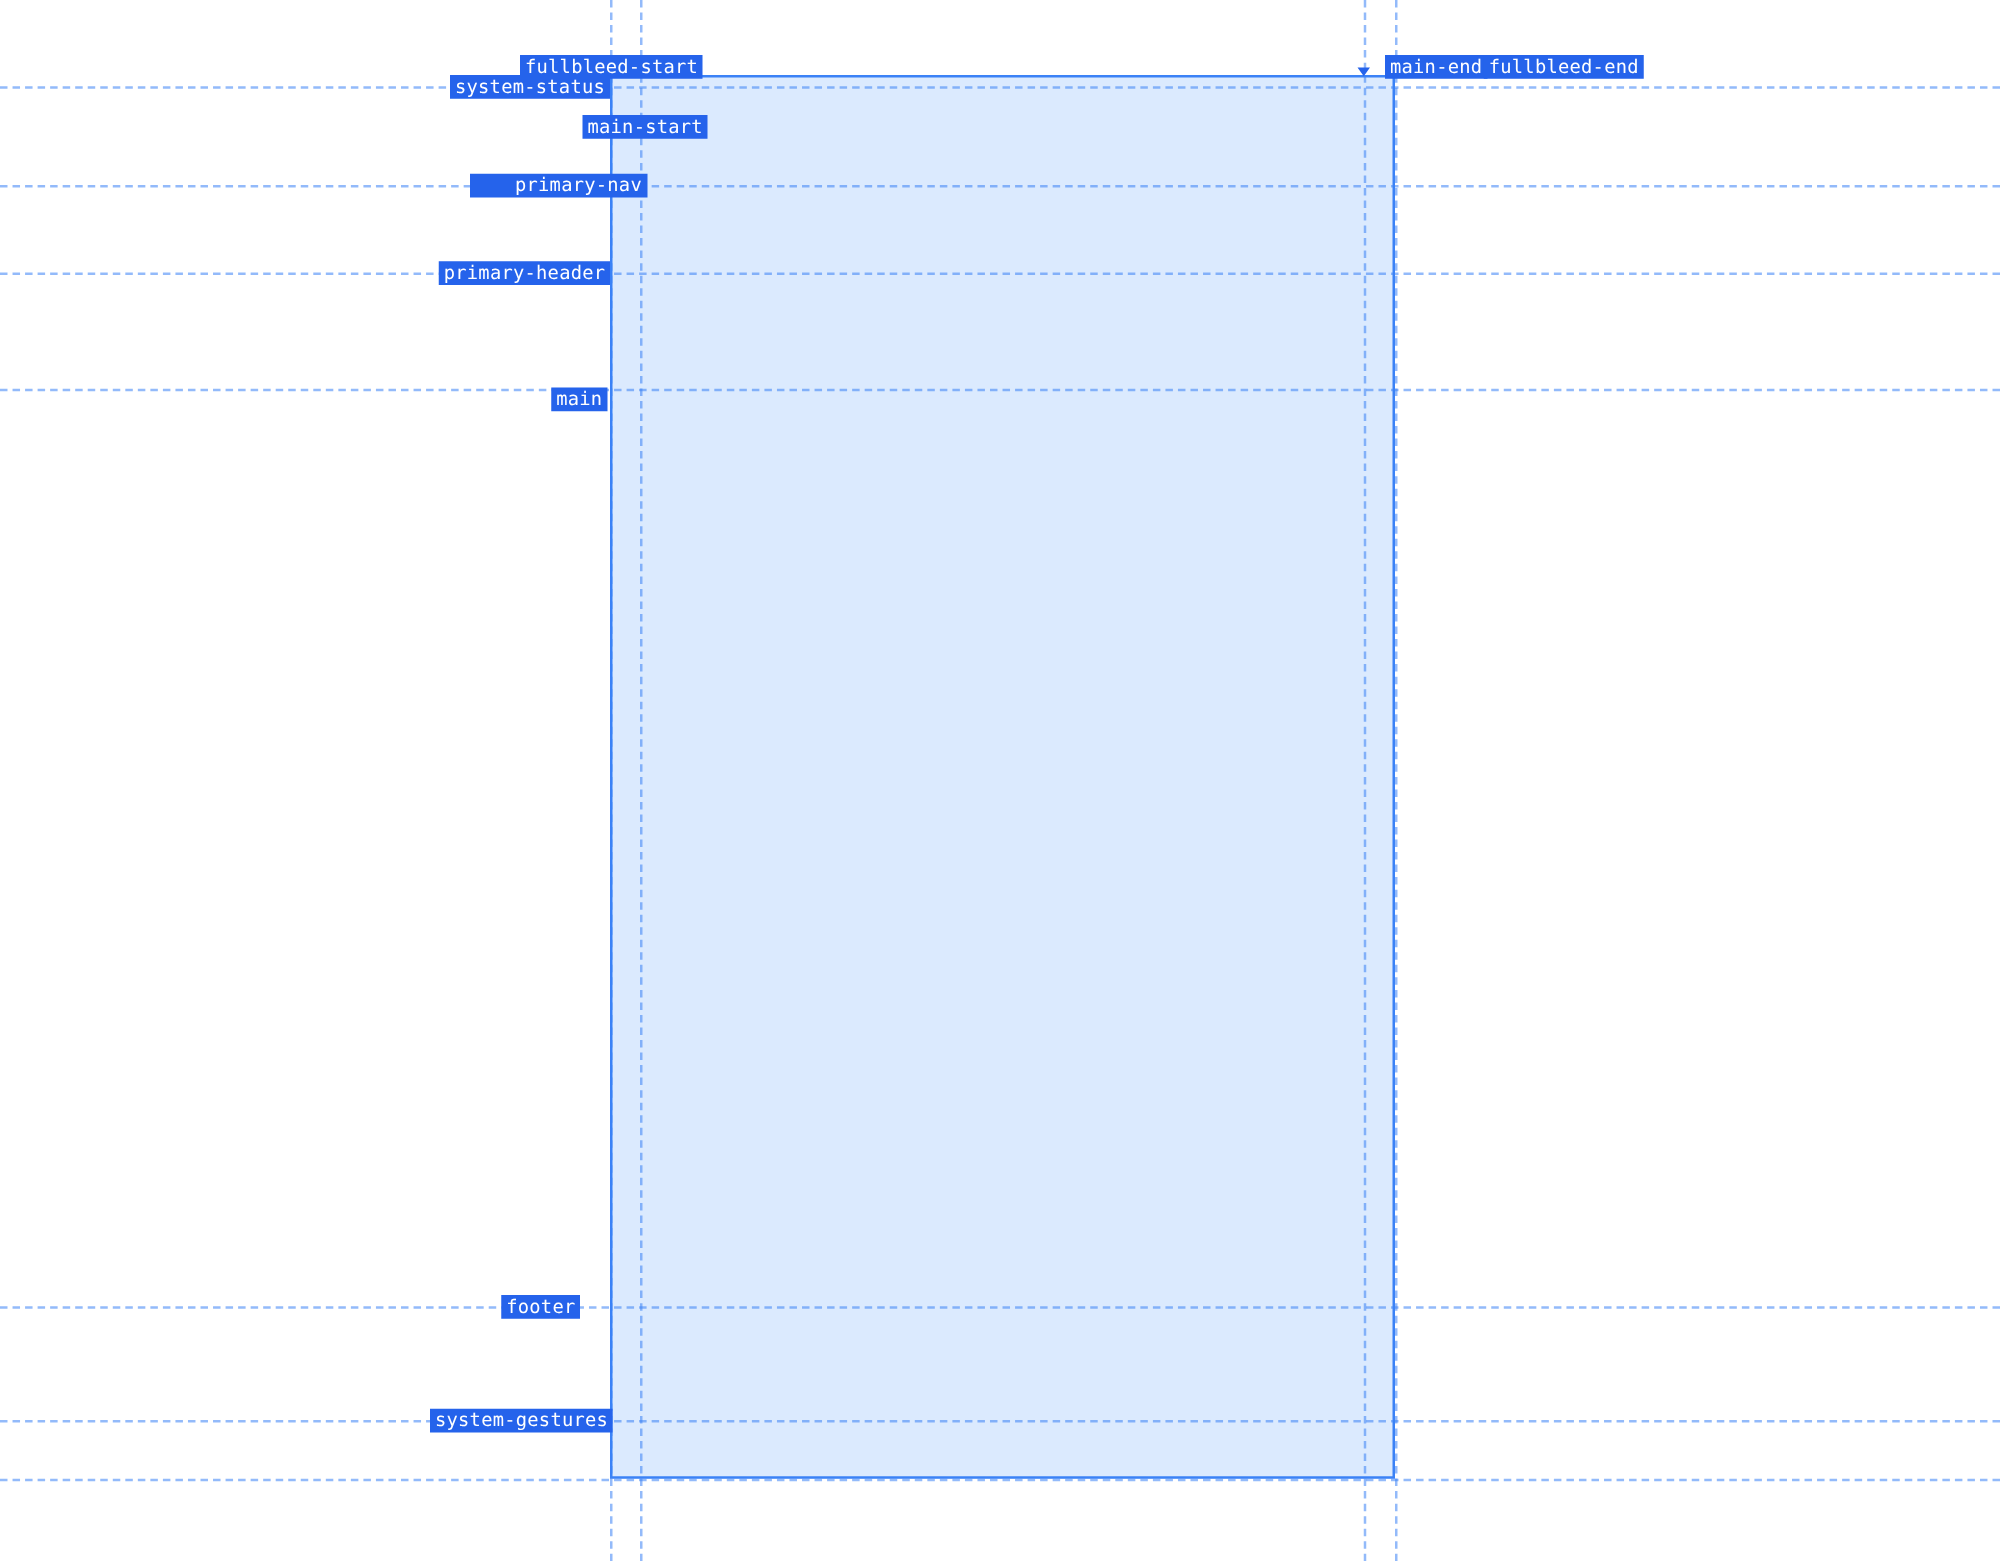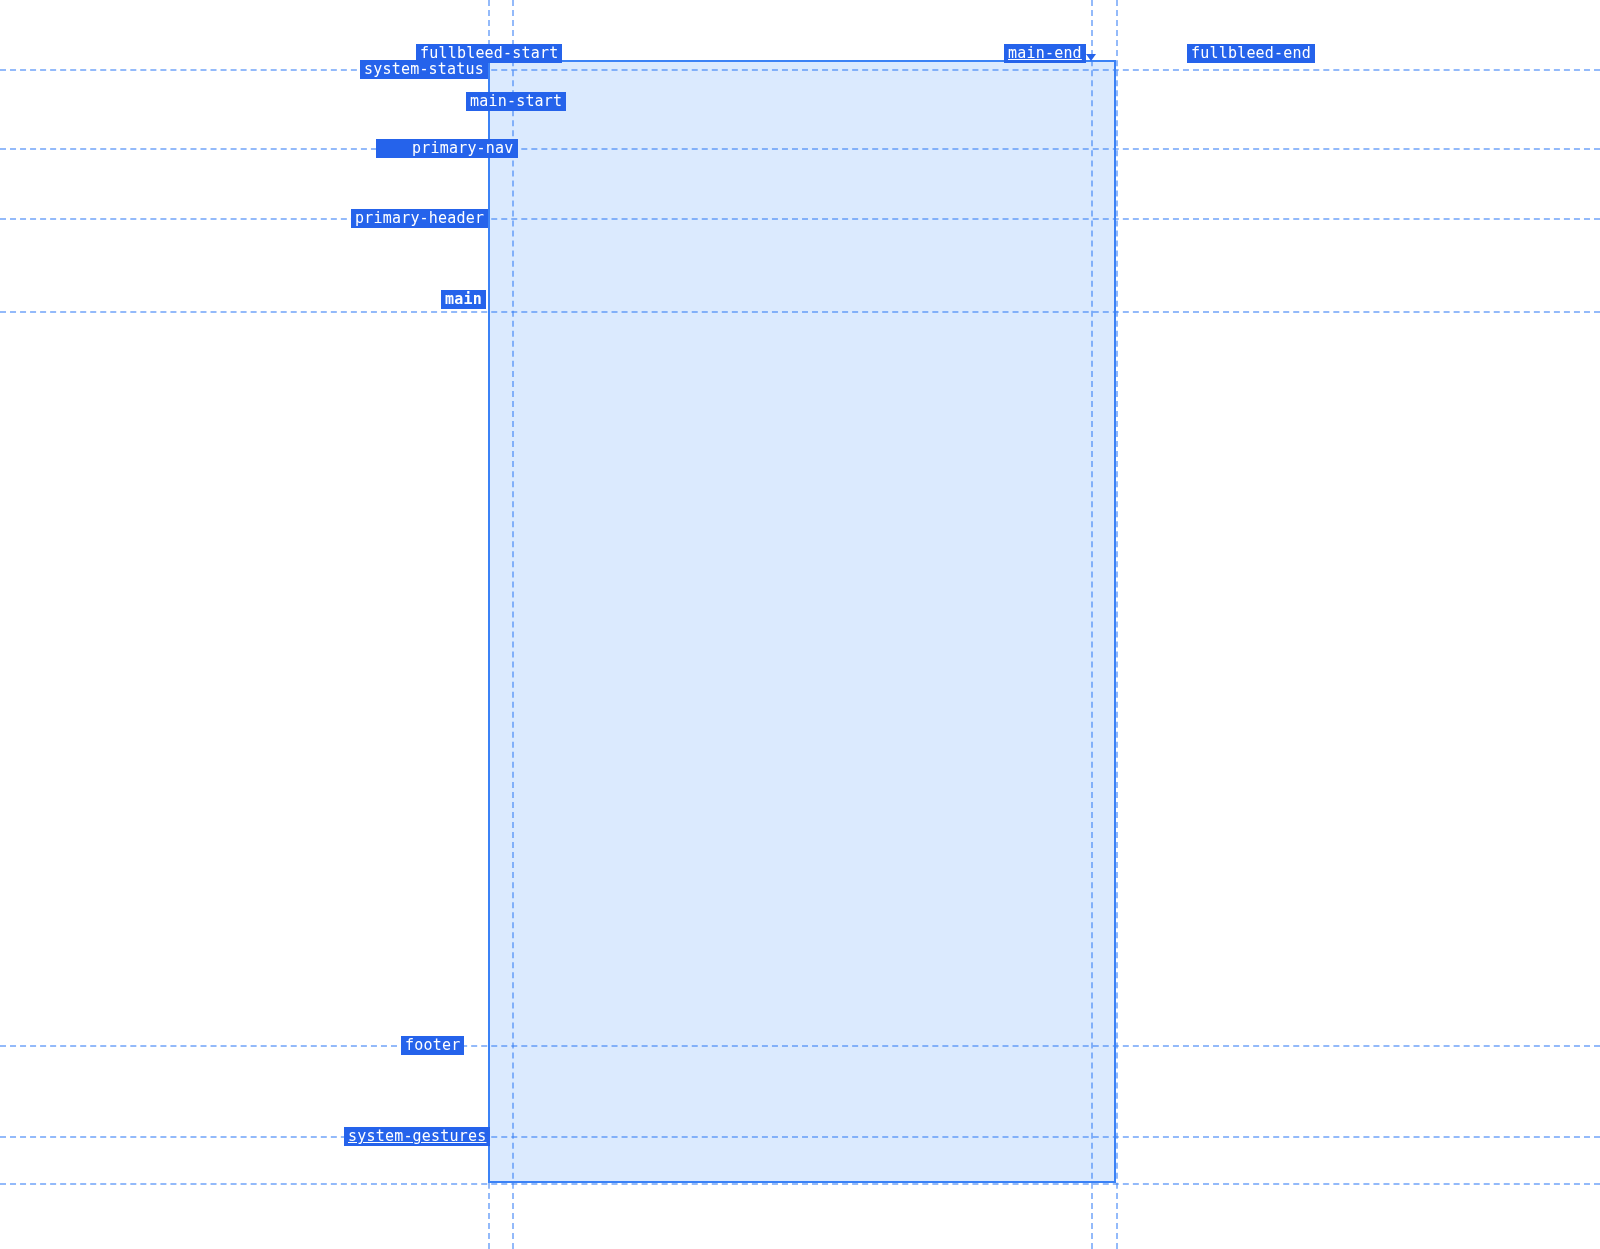--- a/index.html
+++ b/index.html
@@ -78,35 +78,35 @@
 <div class="vline" style="left:1091px;"></div>
 <div class="vline" style="left:1116px;"></div>
 
 <div class="tick" style="left:507px; top:54px;"></div>
 <div class="tick" style="left:1086px; top:54px;"></div>
 
 <span class="label" style="left:416px; top:44px;">fullbleed-start</span>
 
 <span class="label" style="left:466px; top:44px;margin-top:48px;">main-start</span>
 
-<span class="label" style="left:1004px; top:44px;text-decoration:underline;">main-end</span>
+<span class="label" style="left:1108px; top:44px;">main-end</span>
 
 <span class="label" style="left:1187px; top:44px;text-align:right;">fullbleed-end</span>
 
 <div class="hline" style="top:69px;"></div>
 <span class="label row" style="top:60px; left:360px;">system-status</span>
 
 <div class="hline" style="top:148px;"></div>
 <span class="label row" style="top:139px; left:376px;padding-left:36px;">primary-nav</span>
 
 <div class="hline" style="top:218px;"></div>
 <span class="label row" style="top:209px; left:351px;">primary-header</span>
 
 <div class="hline" style="top:311px;"></div>
-<span class="label row" style="top:290px; left:441px;font-weight:bold;">main</span>
+<span class="label row" style="top:310px; left:441px;">main</span>
 
 <div class="hline" style="top:1045px;"></div>
 <span class="label row" style="top:1036px; left:401px;">footer</span>
 
 <div class="hline" style="top:1136px;"></div>
-<span class="label row" style="top:1127px; left:344px;text-decoration:underline;">system-gestures</span>
+<span class="label row" style="top:1127px; left:344px;">system-gestures</span>
 
 <div class="hline" style="top:1183px;"></div>
 
 </body></html>

